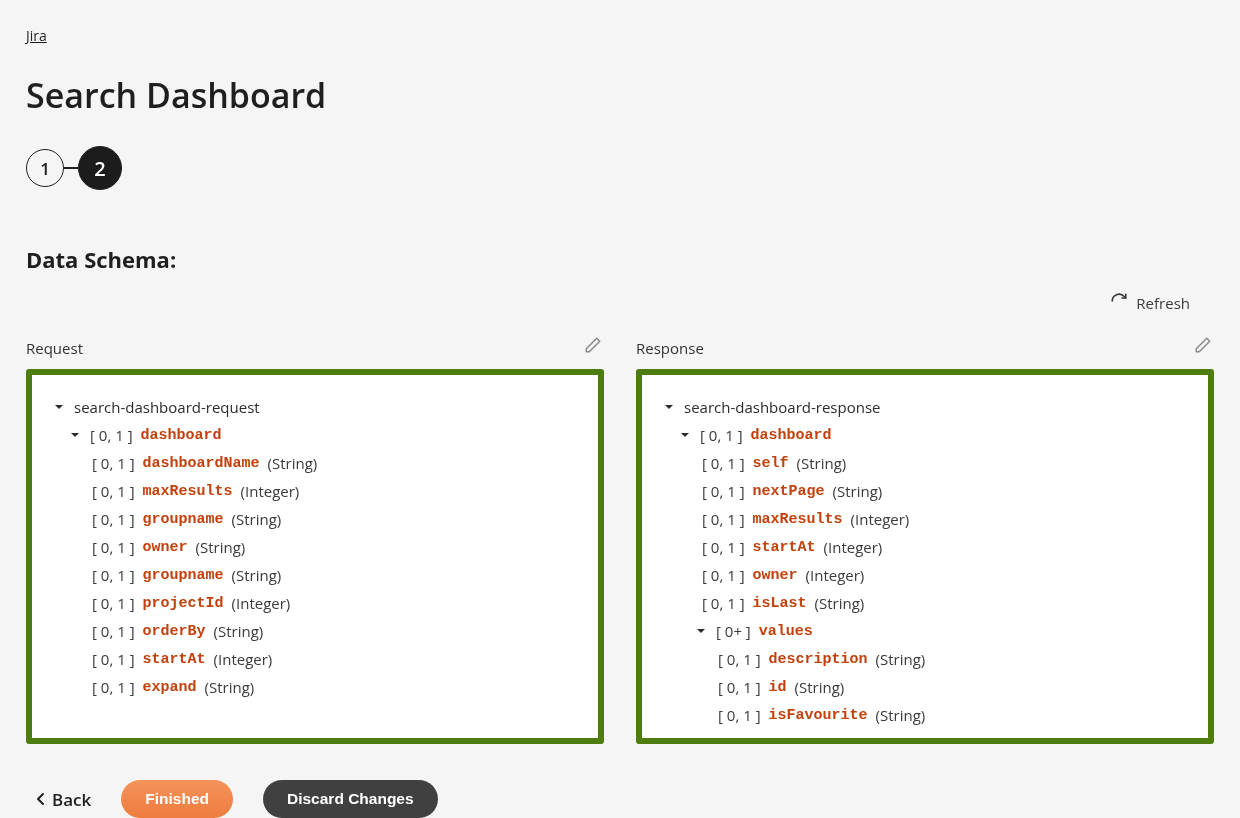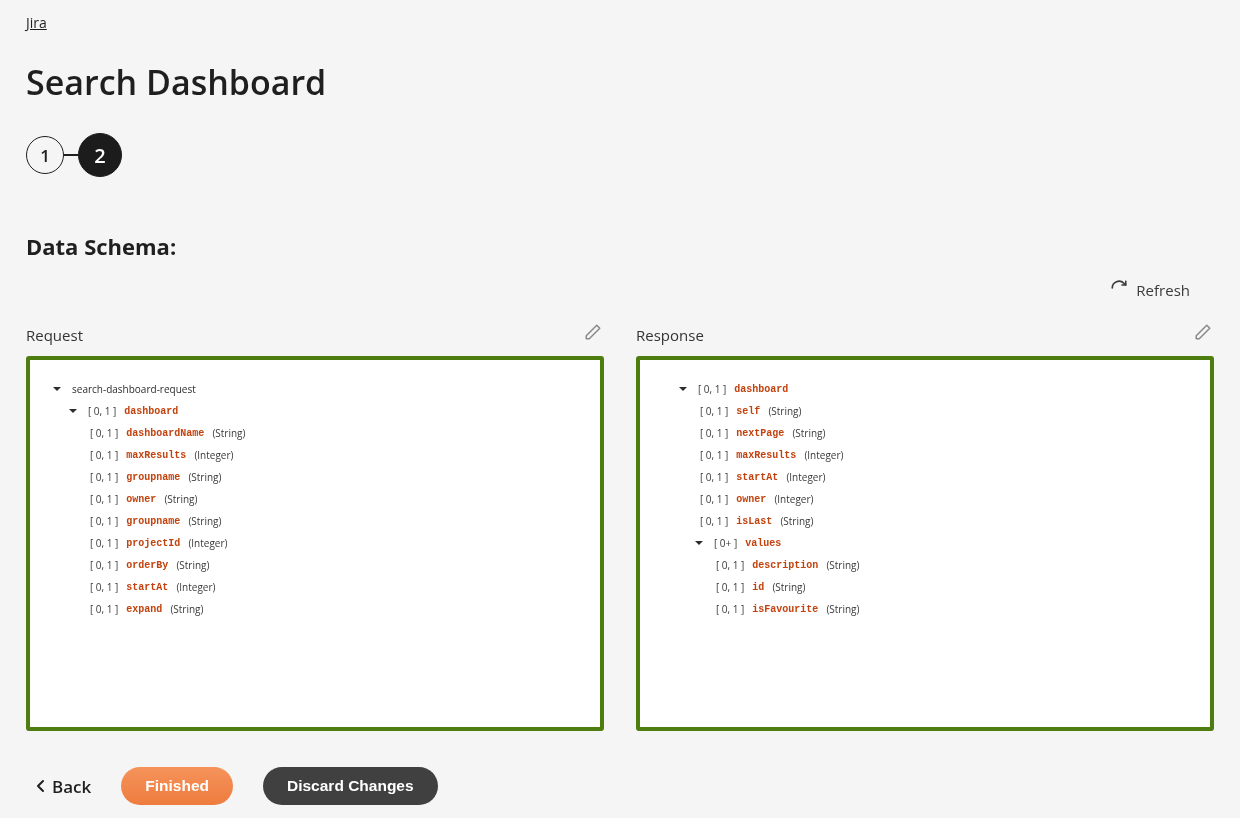--- a/index.html
+++ b/index.html
@@ -5,21 +5,21 @@
   * { box-sizing: border-box; margin: 0; padding: 0; }
   body {
     font-family: "Open Sans", -apple-system, BlinkMacSystemFont, "Segoe UI", Roboto, sans-serif;
     background: #f5f5f5;
     color: #1f1f1f;
     width: 1240px;
     height: 818px;
     overflow: hidden;
   }
   .page {
-    padding: 11px 26px 0 26px;
+    padding: 24px 26px 0 26px;
   }
   .breadcrumb {
     font-size: 14px;
     color: #1f1f1f;
     text-decoration: underline;
     cursor: pointer;
     display: inline-block;
   }
   .page-title {
     font-size: 34px;
@@ -100,26 +100,26 @@
     font-size: 15px;
     color: #343434;
   }
   .edit-icon {
     color: #8a8a8a;
     cursor: pointer;
   }
   .edit-icon svg { width: 18px; height: 18px; }
   .schema-box {
     background: #fff;
-    border: 4px solid #4d7c0f;
+    border: 6px solid #4d7c0f;
     border-radius: 3px;
     padding: 18px 20px;
     height: 375px;
     overflow-y: hidden;
-    font-size: 10px;
+    font-size: 15px;
     color: #2c2c2c;
   }
   .tree-row {
     display: flex;
     align-items: center;
     gap: 8px;
     padding: 4px 0;
     white-space: nowrap;
   }
   .chev {
@@ -281,20 +281,28 @@
     <div class="panel">
       <div class="panel-header">
         <span class="panel-label">Response</span>
         <span class="edit-icon">
           <svg viewBox="0 0 24 24" fill="none" stroke="currentColor" stroke-width="2" stroke-linecap="round" stroke-linejoin="round">
               <path d="M17 3l4 4L7 21H3v-4L17 3z"></path>
             </svg>
         </span>
       </div>
       <div class="schema-box">
+        <div class="tree-row indent-0">
+          <span class="chev">
+              <svg viewBox="0 0 12 12" fill="currentColor">
+                <path d="M2 4l4 4 4-4z"></path>
+              </svg>
+            </span>
+          <span>search-dashboard-response</span>
+        </div>
         <div class="tree-row indent-1">
           <span class="chev">
               <svg viewBox="0 0 12 12" fill="currentColor">
                 <path d="M2 4l4 4 4-4z"></path>
               </svg>
             </span>
           <span class="card-text">[ 0, 1 ]</span>
           <span class="field-name">dashboard</span>
         </div>
         <div id="resp-fields-a">

